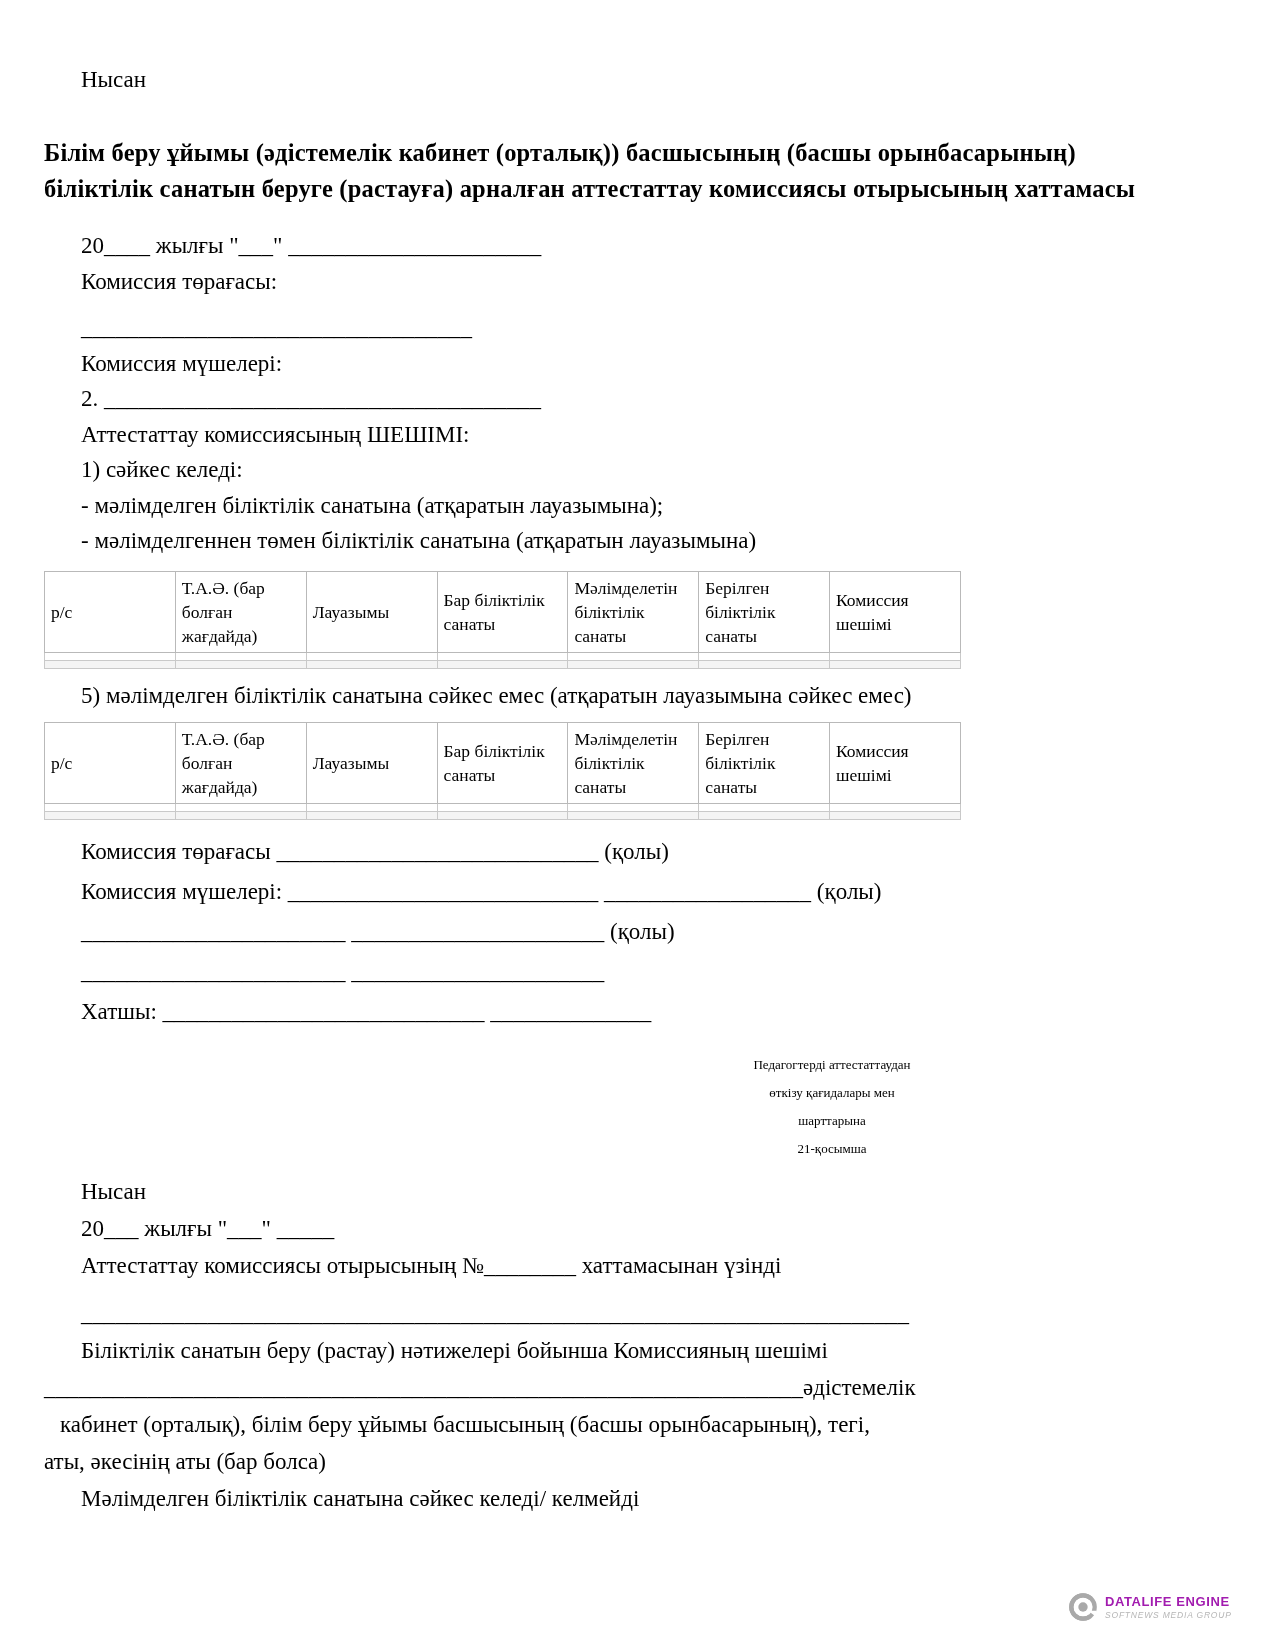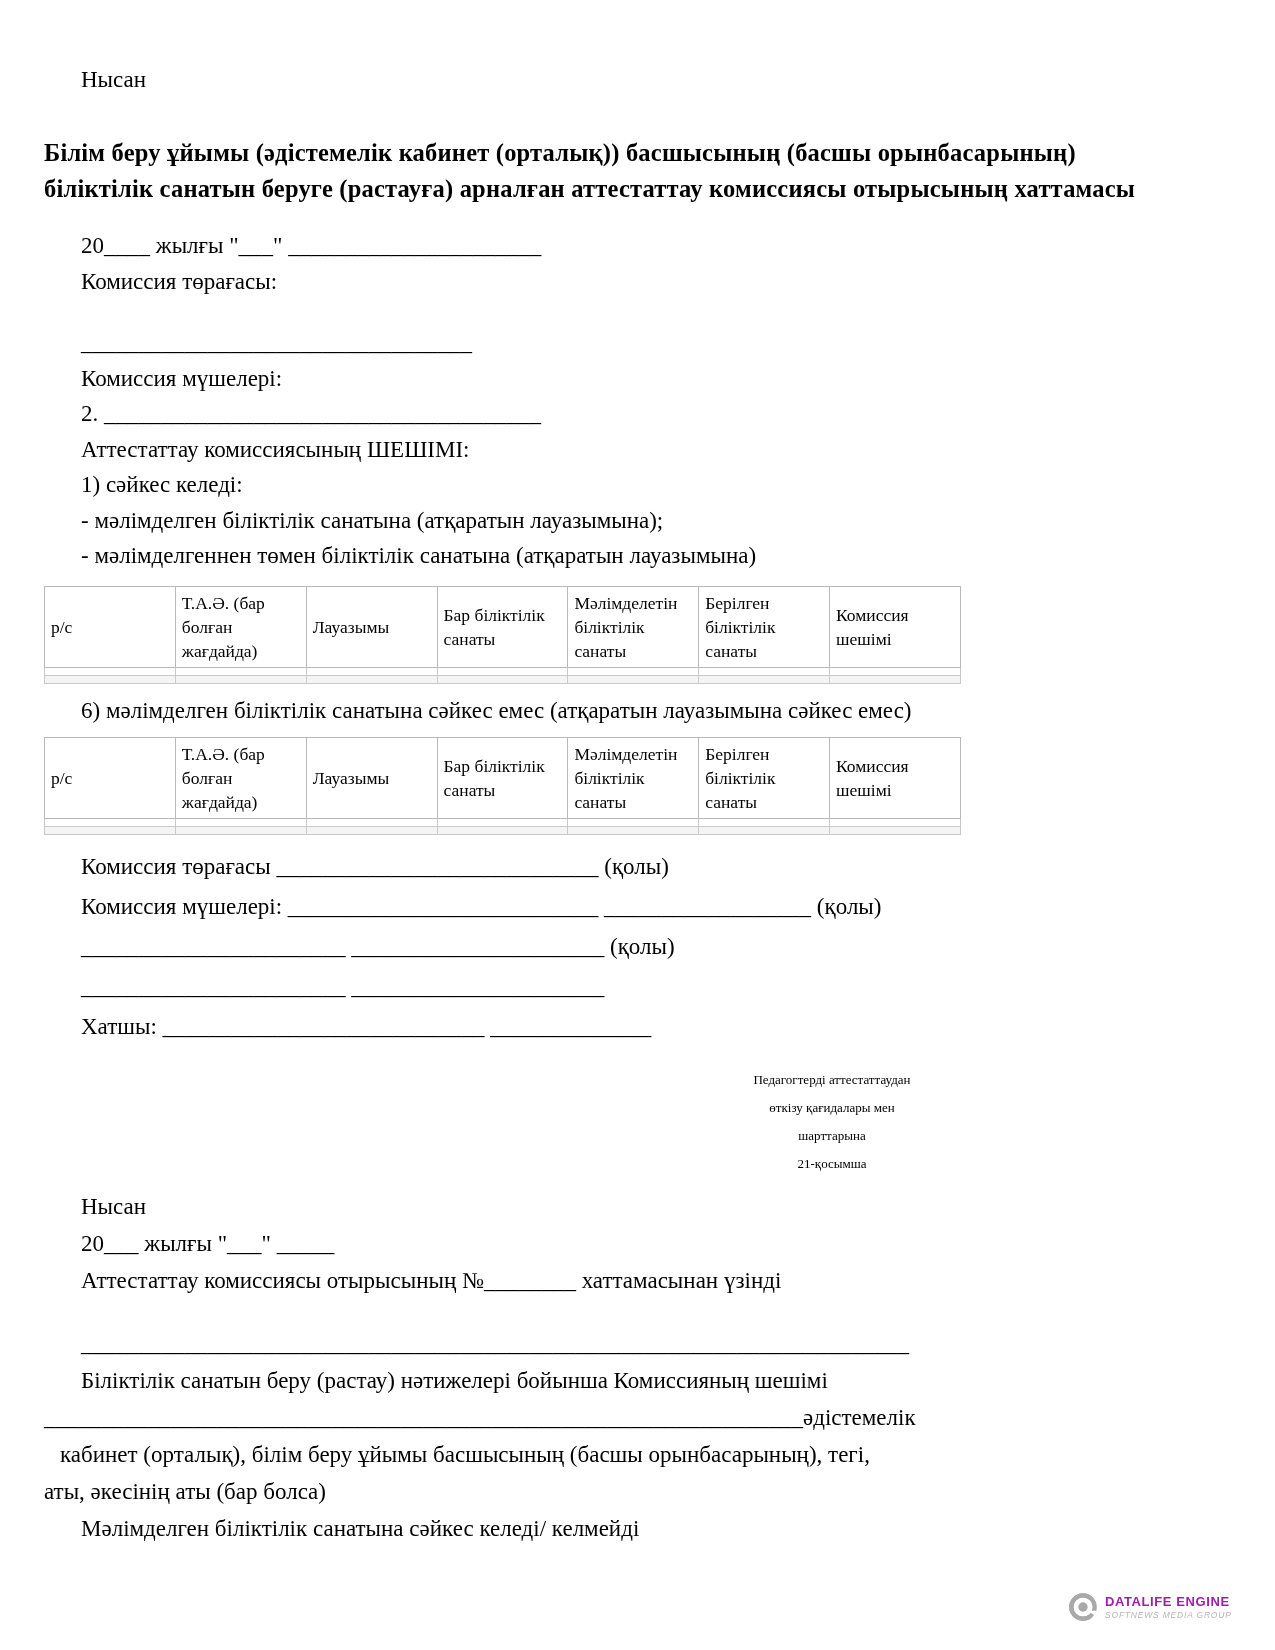--- a/index.html
+++ b/index.html
@@ -21,21 +21,21 @@
 
   .doc-title {
     margin-top: 38px;
     font-weight: bold;
     font-size: 24.5px;
     line-height: 35.5px;
     letter-spacing: 0.2px;
   }
 
   .para-block { margin-top: 22px; }
-  .gap-top { margin-top: 26px; }
+  .gap-top { margin-top: 11px; }
 
   table.att-table {
     width: 917px;
     border-collapse: collapse;
     table-layout: fixed;
     margin-top: 12px;
   }
   table.att-table td {
     border: 1px solid #b9b9b9;
     font-size: 17.5px;
@@ -145,21 +145,21 @@
           <td></td>
           <td></td>
           <td></td>
           <td></td>
           <td></td>
           <td></td>
       </tr>
     </tbody>
   </table>
 
-  <div class="line indent between-tables">6) мәлімделген біліктілік санатына сәйкес емес (атқаратын лауазымына сәйкес емес)</div>
+  <div class="line indent between-tables">5) мәлімделген біліктілік санатына сәйкес емес (атқаратын лауазымына сәйкес емес)</div>
 
   <table class="att-table" style="margin-top:9px;">
     <tbody>
       <tr>
         <td>р/с</td>
         <td>Т.А.Ә. (бар болған жағдайда)</td>
         <td>Лауазымы</td>
         <td>Бар біліктілік санаты</td>
         <td>Мәлімделетін біліктілік санаты</td>
         <td>Берілген біліктілік санаты</td>

